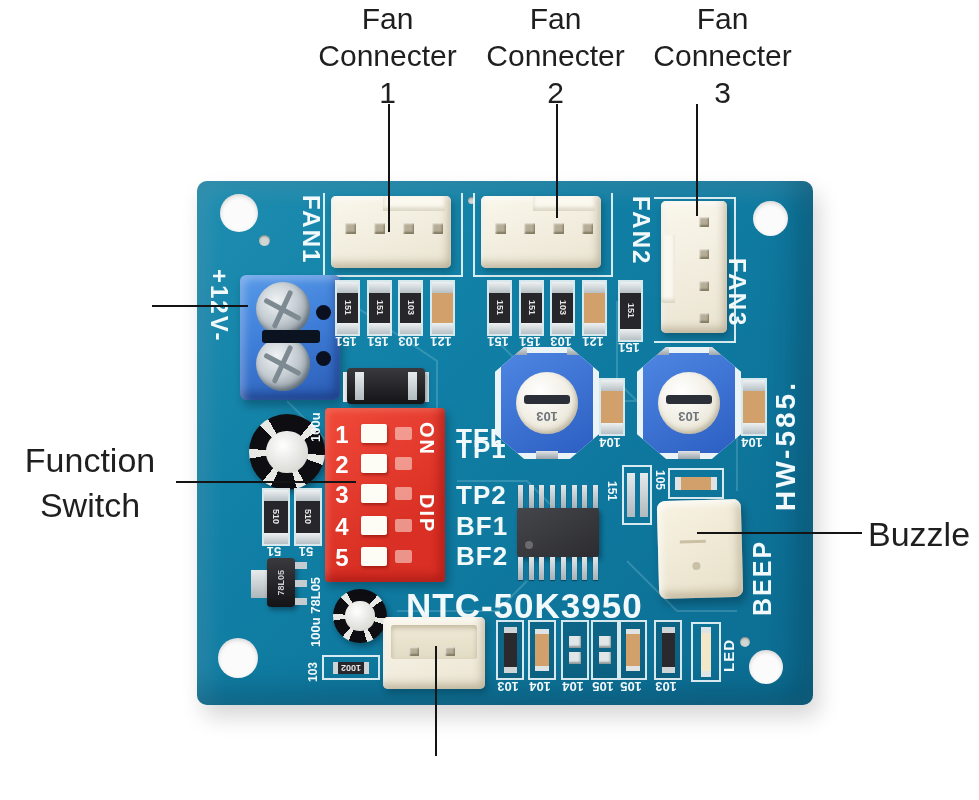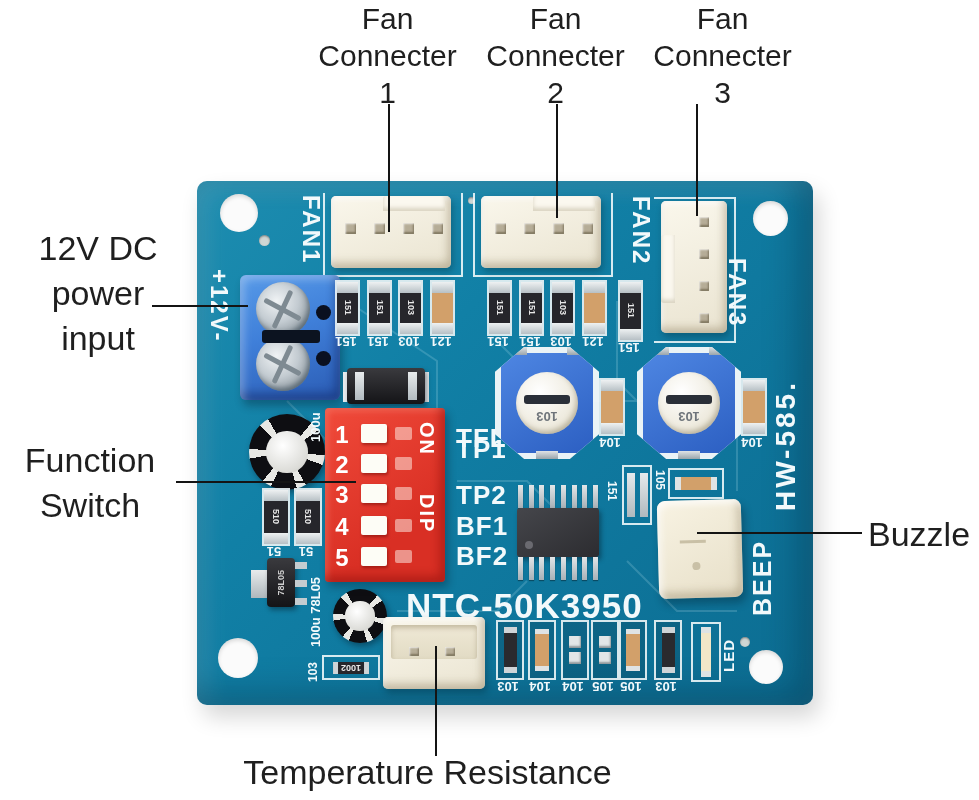--- a/index.html
+++ b/index.html
@@ -97,31 +97,25 @@
   <div class="abs note" style="left:468px;top:0px;width:175px;">
     <div>Fan</div>
     <div>Connecter</div>
     <div>2</div>
   </div>
   <div class="abs note" style="left:635px;top:0px;width:175px;">
     <div>Fan</div>
     <div>Connecter</div>
     <div>3</div>
   </div>
-  <div class="abs note-big" style="left:8px;top:226px;width:180px;">
-    <div>12V DC</div>
-    <div>power</div>
-    <div>input</div>
-  </div>
   <div class="abs note-big" style="left:0px;top:438px;width:180px;">
     <div>Function</div>
     <div>Switch</div>
   </div>
   <div class="abs note-big" style="left:868px;top:512px;width:110px;text-align:left;">Buzzle</div>
-  <div class="abs note-big" style="left:225px;top:750px;width:405px;">Temperature Resistance</div>
 
   <div class="cline" style="left:388px;top:104px;width:2px;height:128px;"></div>
   <div class="cline" style="left:556px;top:104px;width:2px;height:114px;"></div>
   <div class="cline" style="left:696px;top:104px;width:2px;height:112px;"></div>
   <div class="cline" style="left:152px;top:305px;width:96px;height:2px;"></div>
   <div class="cline" style="left:176px;top:481px;width:180px;height:2px;"></div>
   <div class="cline" style="left:697px;top:532px;width:165px;height:2px;"></div>
   <div class="cline" style="left:435px;top:646px;width:2px;height:110px;"></div>
 
   <div id="pcb">

